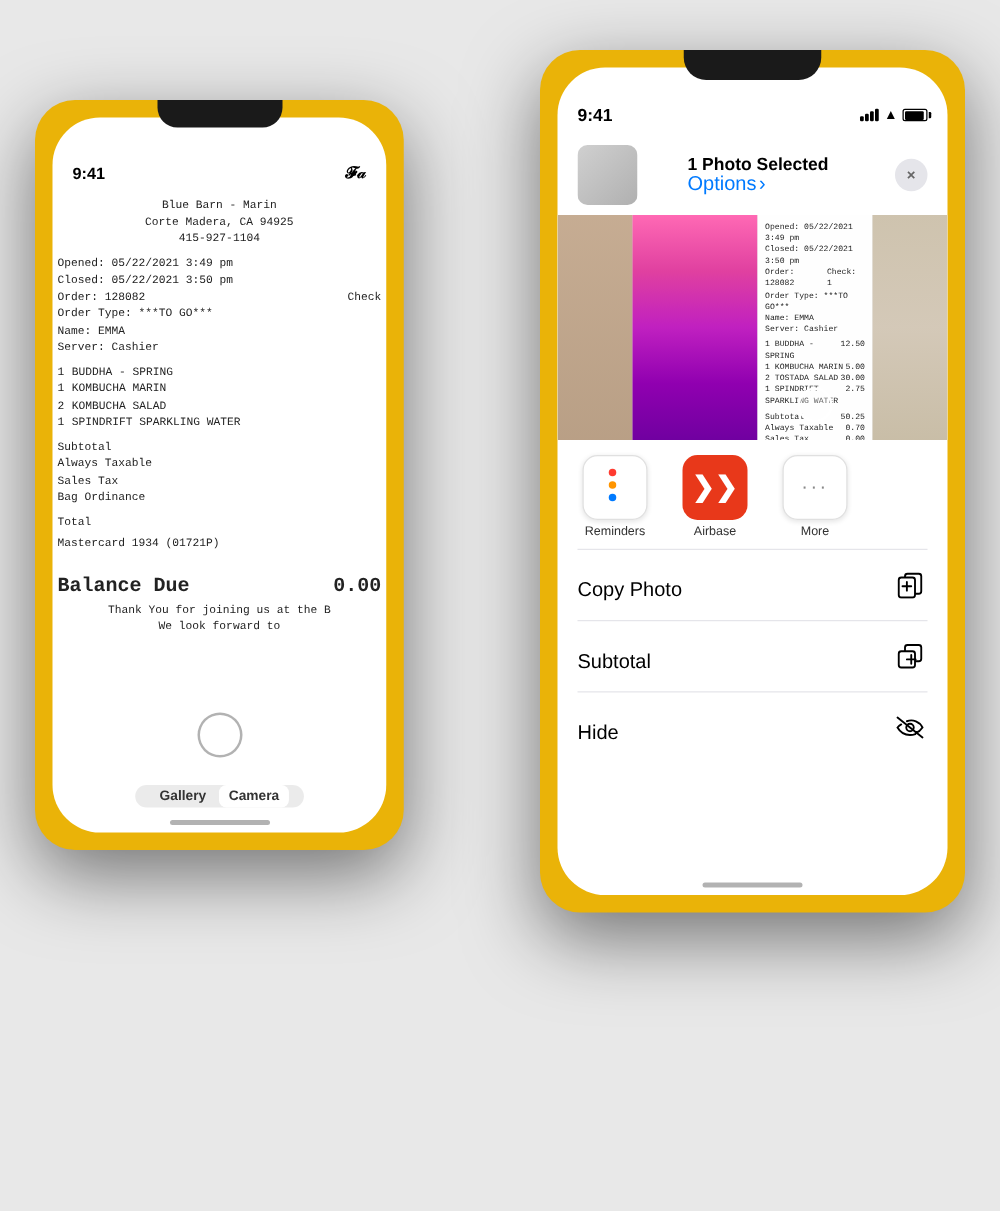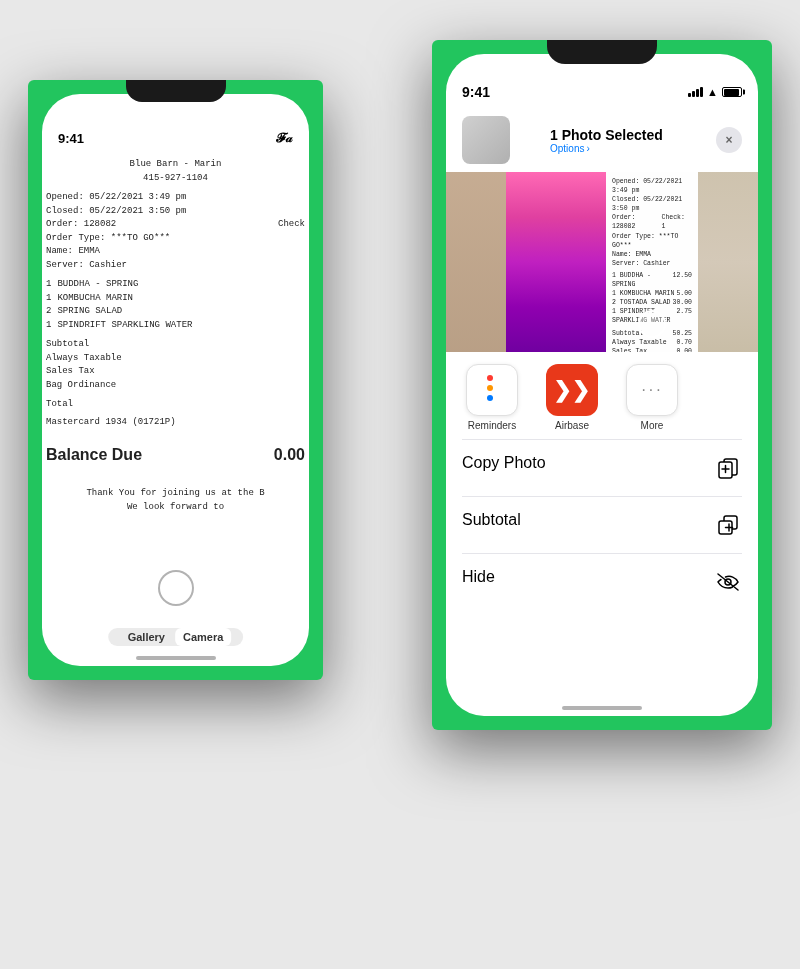--- a/index.html
+++ b/index.html
@@ -11,22 +11,22 @@
       overflow: hidden;
       position: relative;
       display: flex;
       align-items: center;
       justify-content: center;
     }
 
     
     .phone {
       position: absolute;
-      border-radius: 6px;
-      background: #22c55e;
+      border-radius: 32px;
+      background: #eab308;
       box-shadow: 0 20px 60px rgba(0,0,0,0.5);
     }
 
     
     .phone-left {
       width: 295px;
       height: 600px;
       left: 28px;
       top: 80px;
     }
@@ -100,21 +100,21 @@
     
     .receipt-content {
       padding: 8px 4px;
       font-family: 'Courier New', monospace;
       font-size: 9px;
       line-height: 1.5;
       color: #222;
     }
     .receipt-content .center { text-align: center; }
     .receipt-content .balance-due {
-      font-family: Liberation Sans, sans-serif;
+      font-family: Liberation Mono, monospace;
       font-size: 16px;
       font-weight: 800;
       margin-top: 6px;
     }
     .home-indicator {
       position: absolute;
       bottom: 6px;
       left: 50%;
       transform: translateX(-50%);
       width: 80px;
@@ -166,21 +166,21 @@
     .share-title {
       flex: 1;
       margin-left: 28px;
     }
     .share-title-text {
       font-size: 14px;
       font-weight: 600;
       color: #000;
     }
     .share-options-link {
-      font-size: 10px;
+      font-size: 16px;
       color: #007AFF;
     }
     .close-btn {
       width: 26px;
       height: 26px;
       background: #e5e5ea;
       border-radius: 50%;
       display: flex;
       align-items: center;
       justify-content: center;
@@ -276,21 +276,21 @@
       background: #ccc;
       border-radius: 1px;
     }
 
     
     .action-list {
       padding: 0 16px;
     }
     .action-row {
       display: flex;
-      align-items: flex-start;
+      align-items: flex-end;
       justify-content: space-between;
       padding: 14px 0;
       border-bottom: 1px solid #e5e5ea;
     }
     .action-row:last-child { border-bottom: none; }
     .action-label {
       font-size: 16px;
       color: #000;
     }
     .action-icon {
@@ -352,20 +352,21 @@
 
     <div class="status-bar">
       <span style="font-size:13px;font-weight:700;padding-top:8px;">9:41</span>
       <div style="padding-top:8px;">
         <span style="font-size:13px;font-weight:700;">𝓕𝒶</span>
       </div>
     </div>
 
     <div class="receipt-content">
       <div class="center">Blue Barn - Marin</div>
+      <div class="center">Corte Madera, CA 94925</div>
       <div class="center">415-927-1104</div>
       <div style="margin-top:6px;"></div>
       <div>Opened: 05/22/2021 3:49 pm</div>
       <div>Closed: 05/22/2021 3:50 pm</div>
       <div style="display:flex;justify-content:space-between;">
         <span>Order: 128082</span>
         <span>Check</span>
       </div>
       <div>Order Type: ***TO GO***</div>
       <div>Name: EMMA</div>
@@ -374,41 +375,41 @@
       <div style="display:flex;gap:6px;">
         <span>1</span>
         <span>BUDDHA - SPRING</span>
       </div>
       <div style="display:flex;gap:6px;">
         <span>1</span>
         <span>KOMBUCHA MARIN</span>
       </div>
       <div style="display:flex;gap:6px;">
         <span>2</span>
-        <span>SPRING SALAD</span>
+        <span>KOMBUCHA SALAD</span>
       </div>
       <div style="display:flex;gap:6px;">
         <span>1</span>
         <span>SPINDRIFT SPARKLING WATER</span>
       </div>
       <div style="margin-top:6px;"></div>
       <div>Subtotal</div>
       <div>Always Taxable</div>
       <div>Sales Tax</div>
       <div>Bag Ordinance</div>
       <div style="margin-top:6px;"></div>
       <div>Total</div>
       <div style="margin-top:4px;"></div>
       <div>Mastercard 1934 (01721P)</div>
       <div style="margin-top:8px;"></div>
       <div style="display:flex;justify-content:space-between;align-items:baseline;">
         <span class="balance-due">Balance Due</span>
         <span class="balance-due">0.00</span>
       </div>
-      <div style="margin-top:20px;text-align:center;">Thank You for joining us at the B</div>
+      <div style="margin-top:1px;text-align:center;">Thank You for joining us at the B</div>
       <div style="text-align:center;">We look forward to</div>
     </div>
 
     <div style="position:absolute;bottom:60px;left:50%;transform:translateX(-50%);width:36px;height:36px;border:2px solid rgba(0,0,0,0.3);border-radius:50%;background:rgba(255,255,255,0.6);"></div>
 
     <div class="toolbar-left">
       <span class="toolbar-btn">Gallery</span>
       <span class="toolbar-btn active">Camera</span>
     </div>
 

